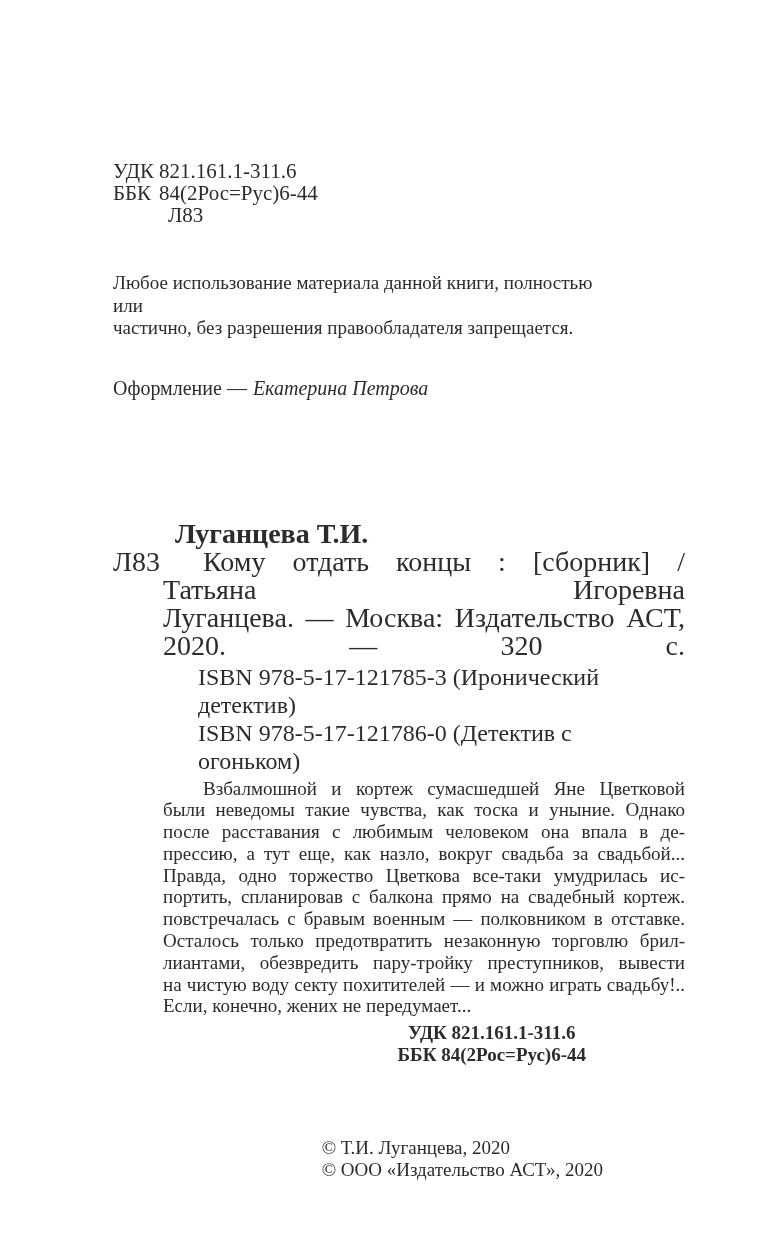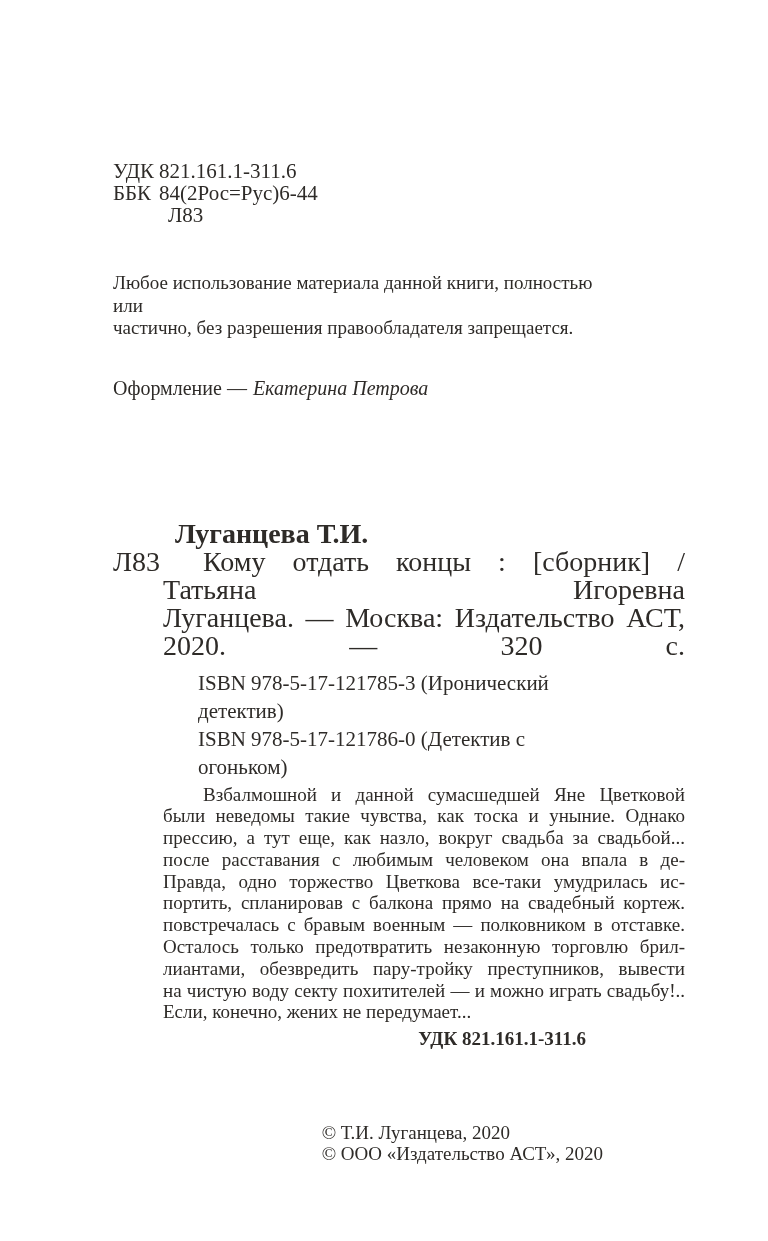--- a/index.html
+++ b/index.html
@@ -47,23 +47,23 @@
   .bib-heading { font-weight: bold; margin-left: 12px; }
   .bib-line { text-align: justify; text-align-last: justify; }
   .bib-line.first { text-indent: 40px; }
   .bib-sign {
     position: absolute; left: -50px; top: 28px;
     text-indent: 0;
   }
 
   
   .isbn-list {
-    margin-top: 9px;
+    margin-top: 3px;
     margin-left: 85px;
-    font-size: 21px; line-height: 28px;
+    font-size: 24px; line-height: 28px;
   }
 
   
   .annotation {
     margin-top: 3px;
     margin-left: 50px;
     width: 522px;
     font-size: 19px; line-height: 21.8px;
   }
   .annotation .jl { text-align: justify; text-align-last: justify; }
@@ -120,35 +120,36 @@
     <div class="bib-line first">Кому отдать концы : [сборник] / Татьяна Игоревна</div>
     <div class="bib-line">Луганцева. — Москва: Издательство АСТ, 2020. — 320 с.</div>
   </div>
 
   <div class="isbn-list">
     <div>ISBN 978-5-17-121785-3 (Иронический детектив)</div>
     <div>ISBN 978-5-17-121786-0 (Детектив с огоньком)</div>
   </div>
 
   <div class="annotation">
-    <div class="jl indent">Взбалмошной и данной сумасшедшей Яне Цветковой</div>
+    <div class="jl indent">Взбалмошной и кортеж сумасшедшей Яне Цветковой</div>
     <div class="jl">были неведомы такие чувства, как тоска и уныние. Однако</div>
+    <div class="jl">после расставания с любимым человеком она впала в де-</div>
     <div class="jl">прессию, а тут еще, как назло, вокруг свадьба за свадьбой...</div>
-    <div class="jl">после расставания с любимым человеком она впала в де-</div>
     <div class="jl">Правда, одно торжество Цветкова все-таки умудрилась ис-</div>
     <div class="jl">портить, спланировав с балкона прямо на свадебный кортеж.</div>
     <div class="jl">повстречалась с бравым военным — полковником в отставке.</div>
     <div class="jl">Осталось только предотвратить незаконную торговлю брил-</div>
     <div class="jl">лиантами, обезвредить пару-тройку преступников, вывести</div>
     <div class="jl">на чистую воду секту похитителей — и можно играть свадьбу!..</div>
     <div>Если, конечно, жених не передумает...</div>
   </div>
 
   <div class="footer-codes">
     <div>УДК 821.161.1-311.6</div>
+    <div>ББК 84(2Рос=Рус)6-44</div>
   </div>
 
   <div class="copyright">
     <div>© Т.И. Луганцева, 2020</div>
     <div>© ООО «Издательство АСТ», 2020</div>
   </div>
 
 </div>
 
 </body></html>

